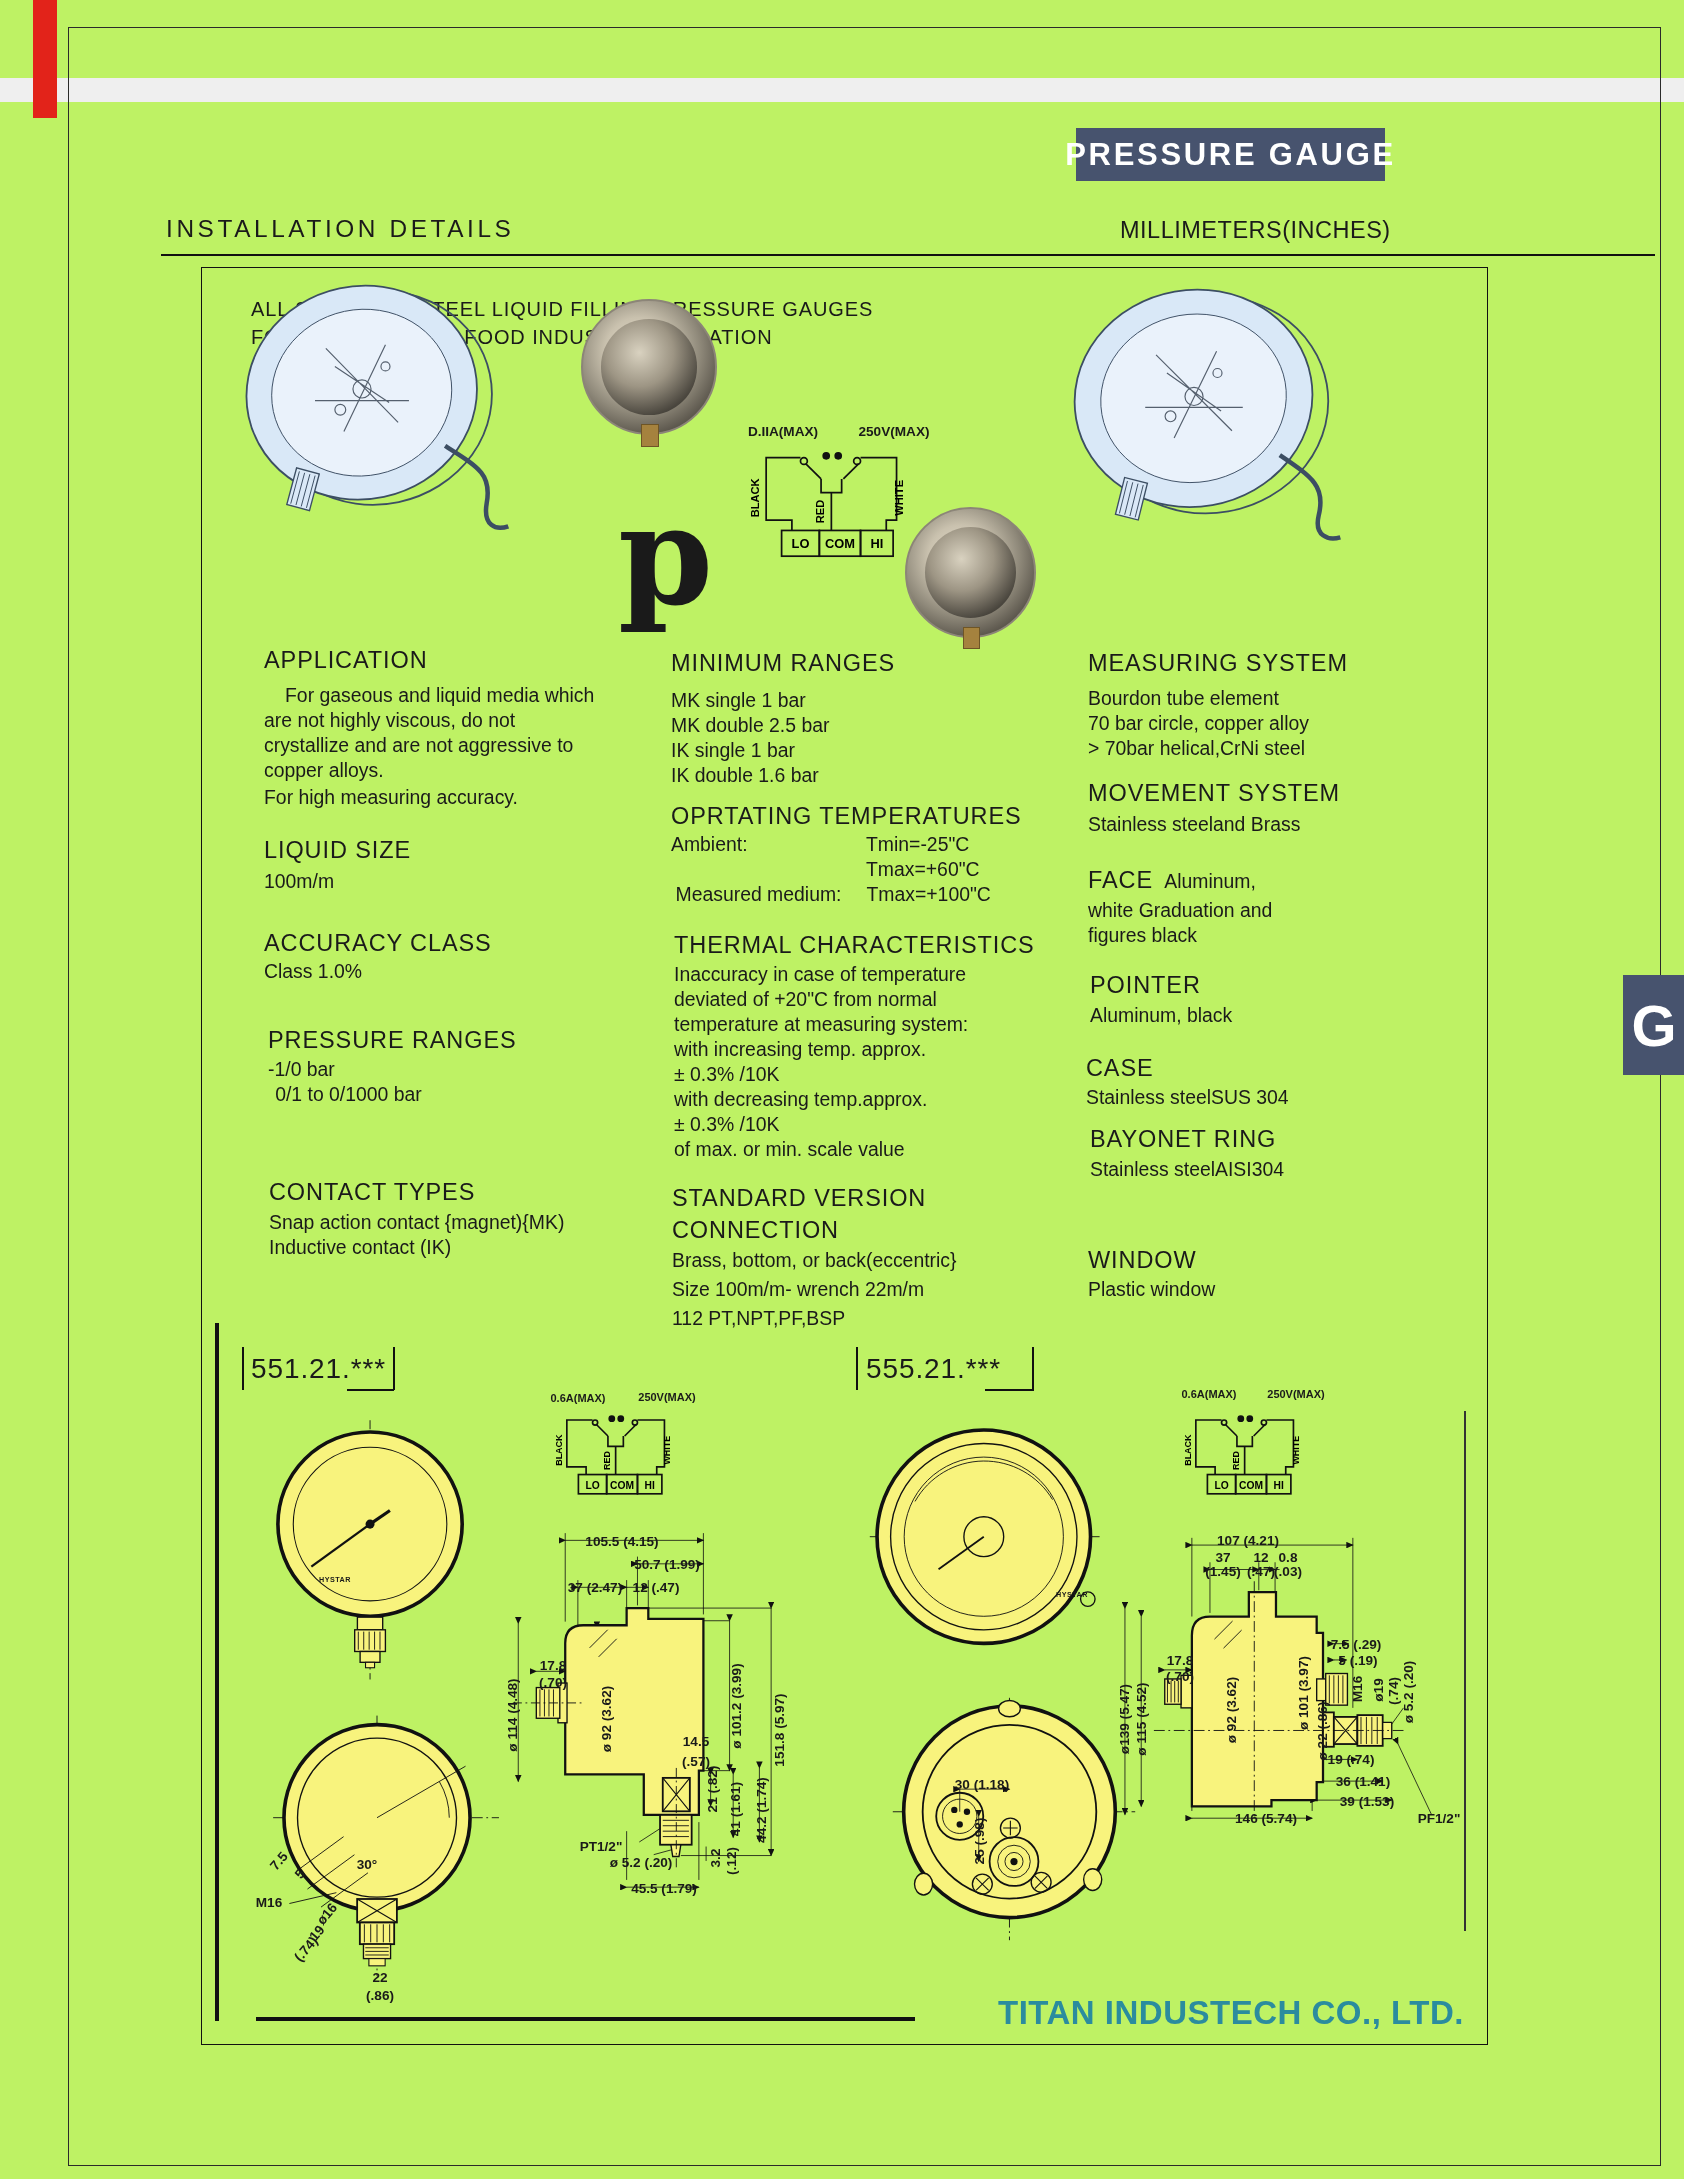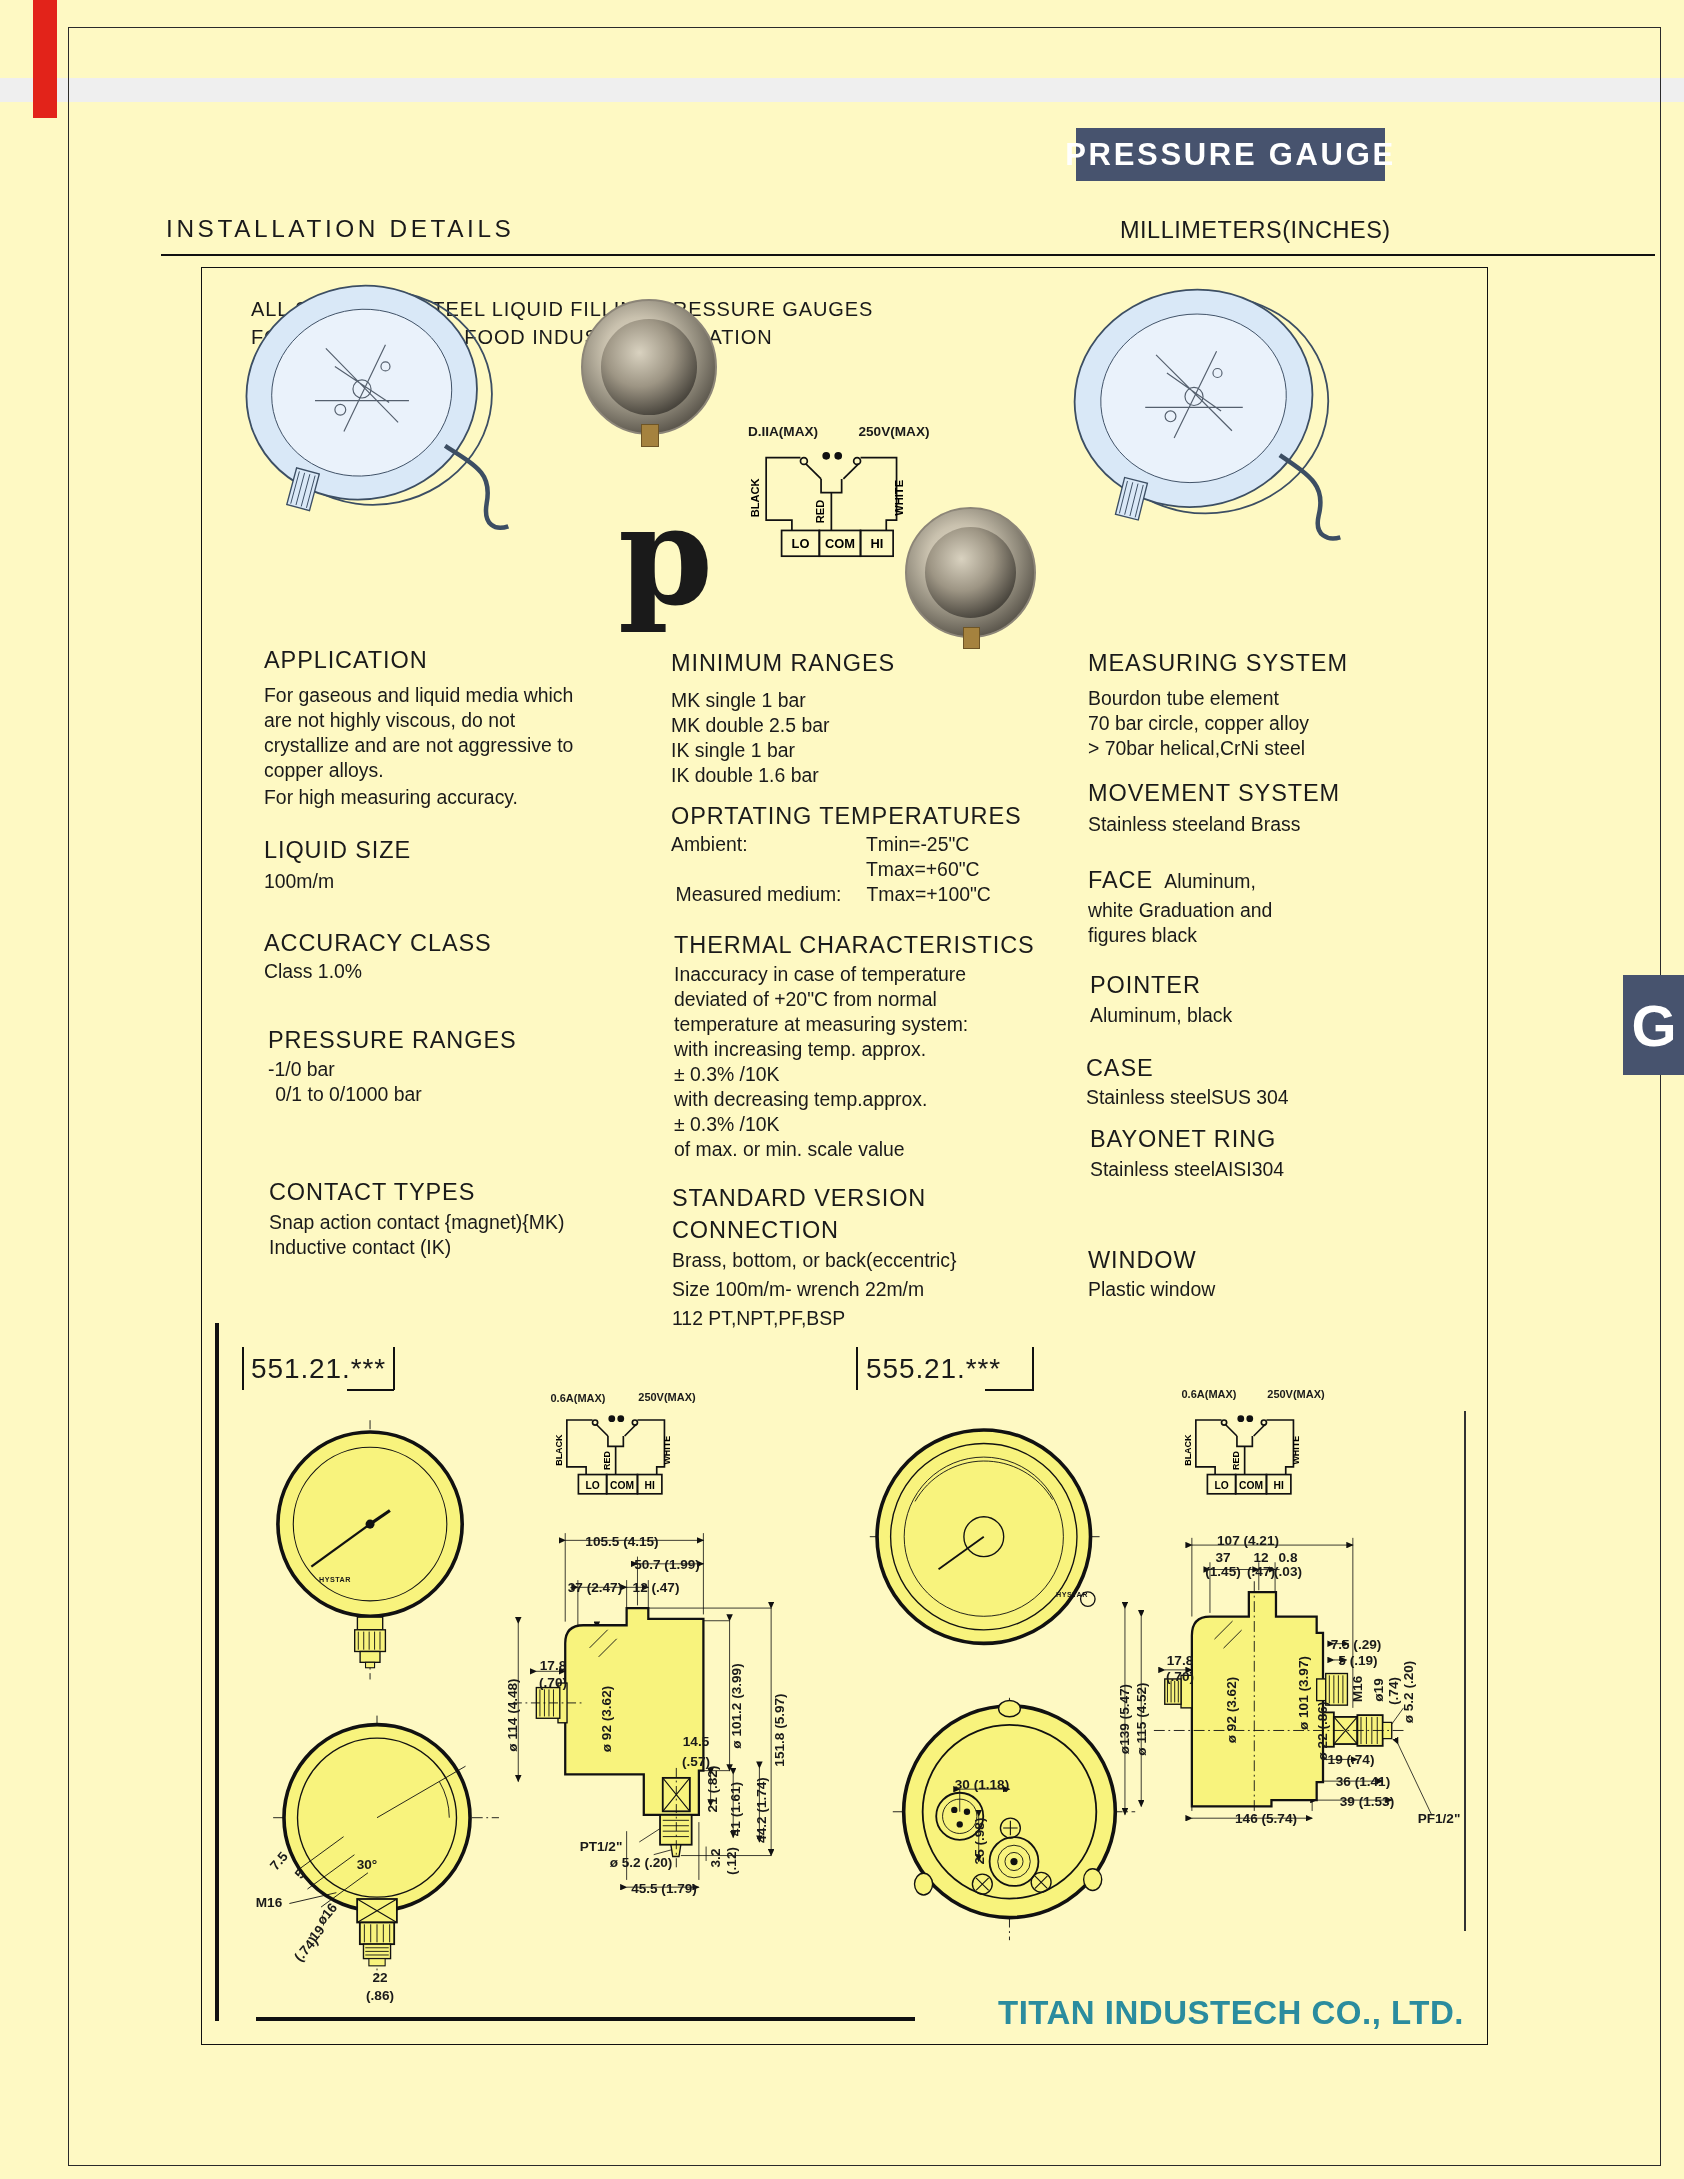--- a/index.html
+++ b/index.html
@@ -1,16 +1,16 @@
 <!DOCTYPE html>
 <html style="--banner-bg: #47536e; --red-strip: #e2231a; --company: #2b8c9e; --drawing-yellow: #f8f37d; --blueprint-fill: #d9e8f7;font-size:14.5px"><head>
 <meta charset="utf-8">
 <style>
   html,body{margin:0;padding:0;background:#fff;}
-  #page{position:relative;width:1684px;height:2179px;background:#fef9c3;
+  #page{position:relative;width:1684px;height:2179px;background:#bef264;
         font-family:"Liberation Sans",sans-serif;color:#1a1a1a;overflow:hidden;}
   .abs{position:absolute;}
   .ctr{position:absolute;transform:translate(-50%,-50%);white-space:nowrap;}
   .rot{transform:translate(-50%,-50%) rotate(-90deg);}
   .rot50{transform:translate(-50%,-50%) rotate(-50deg);}
   .dim{font-size:13.6px;font-weight:700;}
   .dim12{font-size:11px;font-weight:700;}
   .micro{font-size:7.2px;font-weight:700;letter-spacing:0.5px;}
   .h1{font-size:24.4px;letter-spacing:3.6px;white-space:nowrap;}
   .h1b{font-size:23.5px;letter-spacing:0.5px;white-space:nowrap;}
@@ -132,21 +132,21 @@
     <text x="12" y="62" font-size="13" font-weight="700" text-anchor="middle" transform="rotate(-90 12 62)">BLACK</text>
     <text x="88" y="78" font-size="13" font-weight="700" text-anchor="middle" transform="rotate(-90 88 78)">RED</text>
     <text x="180" y="62" font-size="13" font-weight="700" text-anchor="middle" transform="rotate(-90 180 62)">WHITE</text>
     <text x="60" y="121" font-size="15" font-weight="700" text-anchor="middle">LO</text>
     <text x="106" y="121" font-size="15" font-weight="700" text-anchor="middle">COM</text>
     <text x="149" y="121" font-size="15" font-weight="700" text-anchor="middle">HI</text>
   </svg>
 
   <div class="blk" style="left:264px;top:647px;">
     <div class="spec-t">APPLICATION</div>
-    <div class="spec-b" style="margin-top:9px;">For  gaseous and liquid media which</div>
+    <div class="spec-b" style="margin-top:9px;margin-left:21px;">For  gaseous and liquid media which</div>
     <div class="spec-b">are not highly viscous, do not</div>
     <div class="spec-b">crystallize and are not aggressive to</div>
     <div class="spec-b">copper alloys.</div>
     <div class="spec-b" style="margin-top:1.8px;">For high measuring accuracy.</div>
   </div>
   <div class="blk" style="left:264px;top:837px;">
     <div class="spec-t">LIQUID  SIZE</div>
     <div class="spec-b" style="margin-top:4.5px;">100m/m</div>
   </div>
   <div class="blk" style="left:264px;top:930px;">

